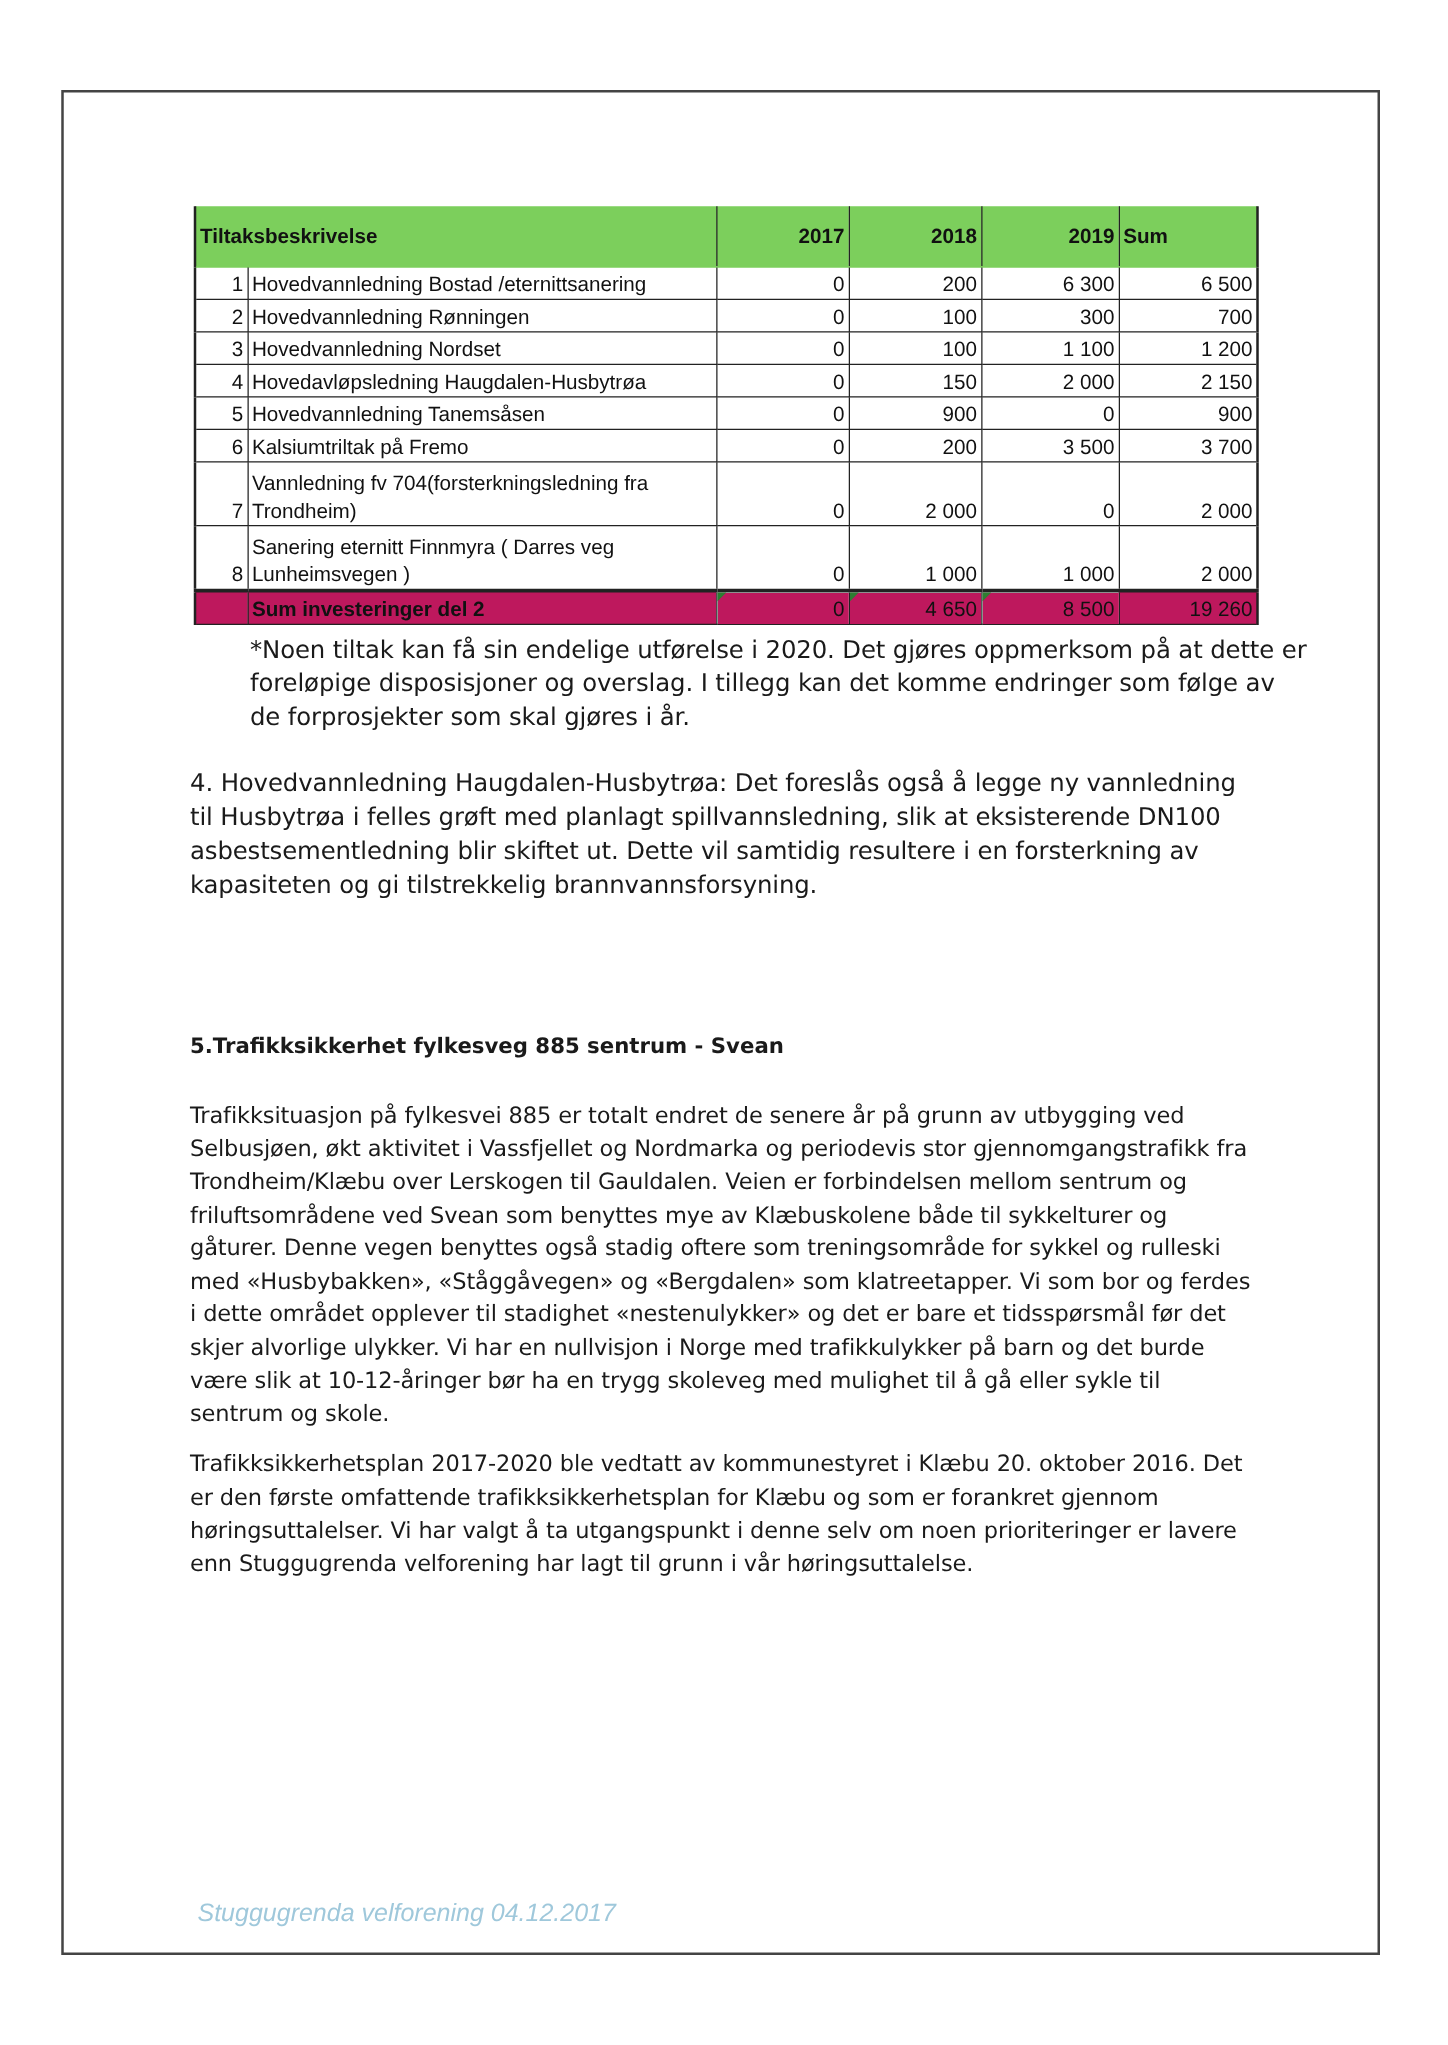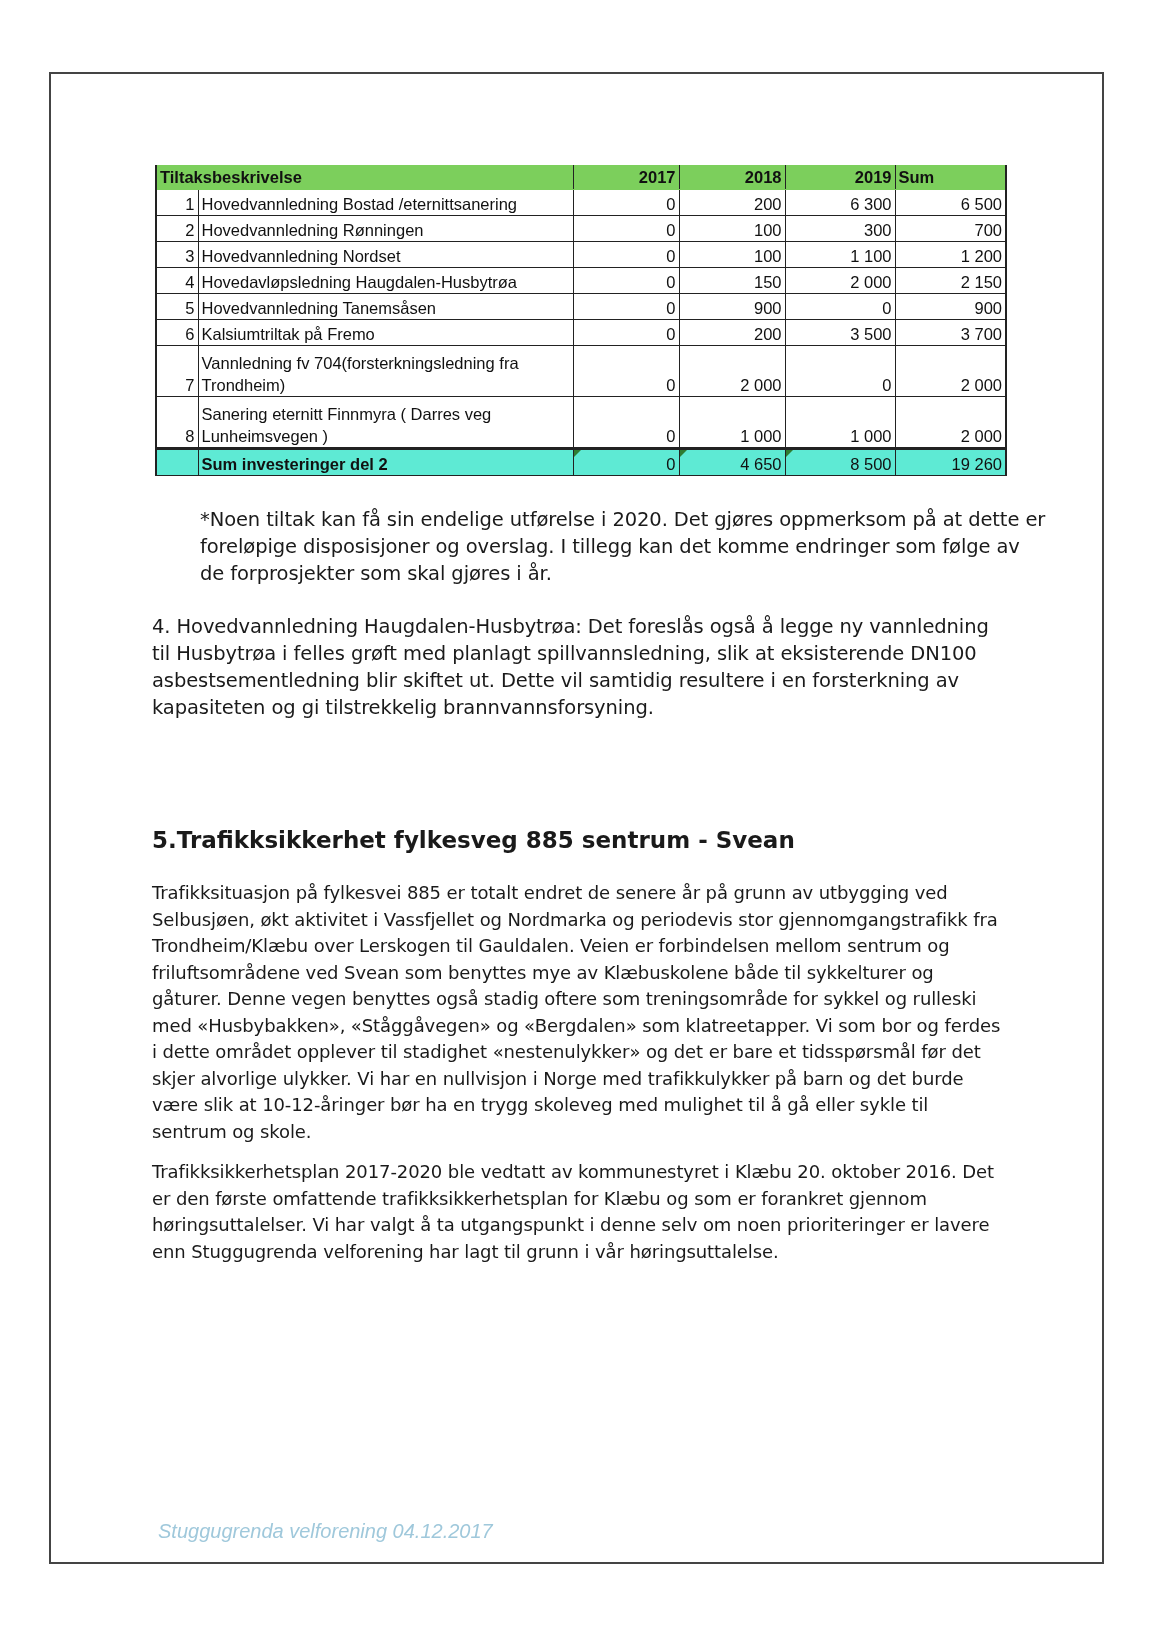--- a/index.html
+++ b/index.html
@@ -13,50 +13,50 @@
     border-collapse: collapse; width: 850px; table-layout: fixed;
     font-family: "Liberation Sans", sans-serif; font-size: 16.5px; color: #111;
   }
   table.inv col.c-num { width: 42px; }
   table.inv col.c-desc { width: 375px; }
   table.inv col.c-y17 { width: 106px; }
   table.inv col.c-y18 { width: 106px; }
   table.inv col.c-y19 { width: 110px; }
   table.inv col.c-sum { width: 111px; }
   table.inv th {
-    background: #7ccf5c; font-weight: bold; height: 24px; padding: 0 3px;
+    background: #7ccf5c; font-weight: bold; height: 24px; padding: 12px 3px;
     text-align: right; border-left: 1.5px solid #222; line-height: 24px;
     border-bottom: 1px solid #7ccf5c;
   }
   table.inv th.h-desc { text-align: left; border-left: 2px solid #222; }
   table.inv th.h-sum { text-align: left; border-right: 2px solid #222; }
   table.inv td {
     border: 1.5px solid #222; padding: 0 3px; height: 25px; line-height: 22px;
     vertical-align: bottom; text-align: right;
   }
   table.inv td.num { border-left: 2px solid #222; }
   table.inv td.desc { text-align: left; }
   table.inv td.sum { border-right: 2px solid #222; }
   table.inv tr.tall td { height: 50px; }
-  table.inv tr.total td { border-top: 3px solid #222; font-weight: normal; background: #5eead4; }
+  table.inv tr.total td { border-top: 3px solid #222; font-weight: normal; background: #be185d; }
   table.inv tr.total td.desc { font-weight: bold; }
   .tri { position: relative; }
   .tri::before {
     content: ""; position: absolute; left: 0; top: 0; width: 0; height: 0;
     border-top: 7px solid #2e7d32; border-right: 7px solid transparent;
   }
   .body-text {
     position: absolute; left: 152px; width: 850px;
     font-family: "DejaVu Sans", sans-serif; font-size: 19.5px; line-height: 27px;
     color: #1a1a1a; letter-spacing: -0.1px;
   }
   .body-text p { margin: 0; }
   .section-title {
     position: absolute; left: 152px; top: 827px; width: 850px;
-    font-family: "DejaVu Sans", sans-serif; font-weight: bold; font-size: 23px; color: #1a1a1a;
+    font-family: "DejaVu Sans", sans-serif; font-weight: bold; font-size: 17px; color: #1a1a1a;
   }
   .footer {
     position: absolute; left: 158px; top: 1520px;
     font-family: "Liberation Sans", sans-serif; font-style: italic; font-size: 20px;
     color: #9fc8db;
   }
 </style>
 </head>
 <body>
 

